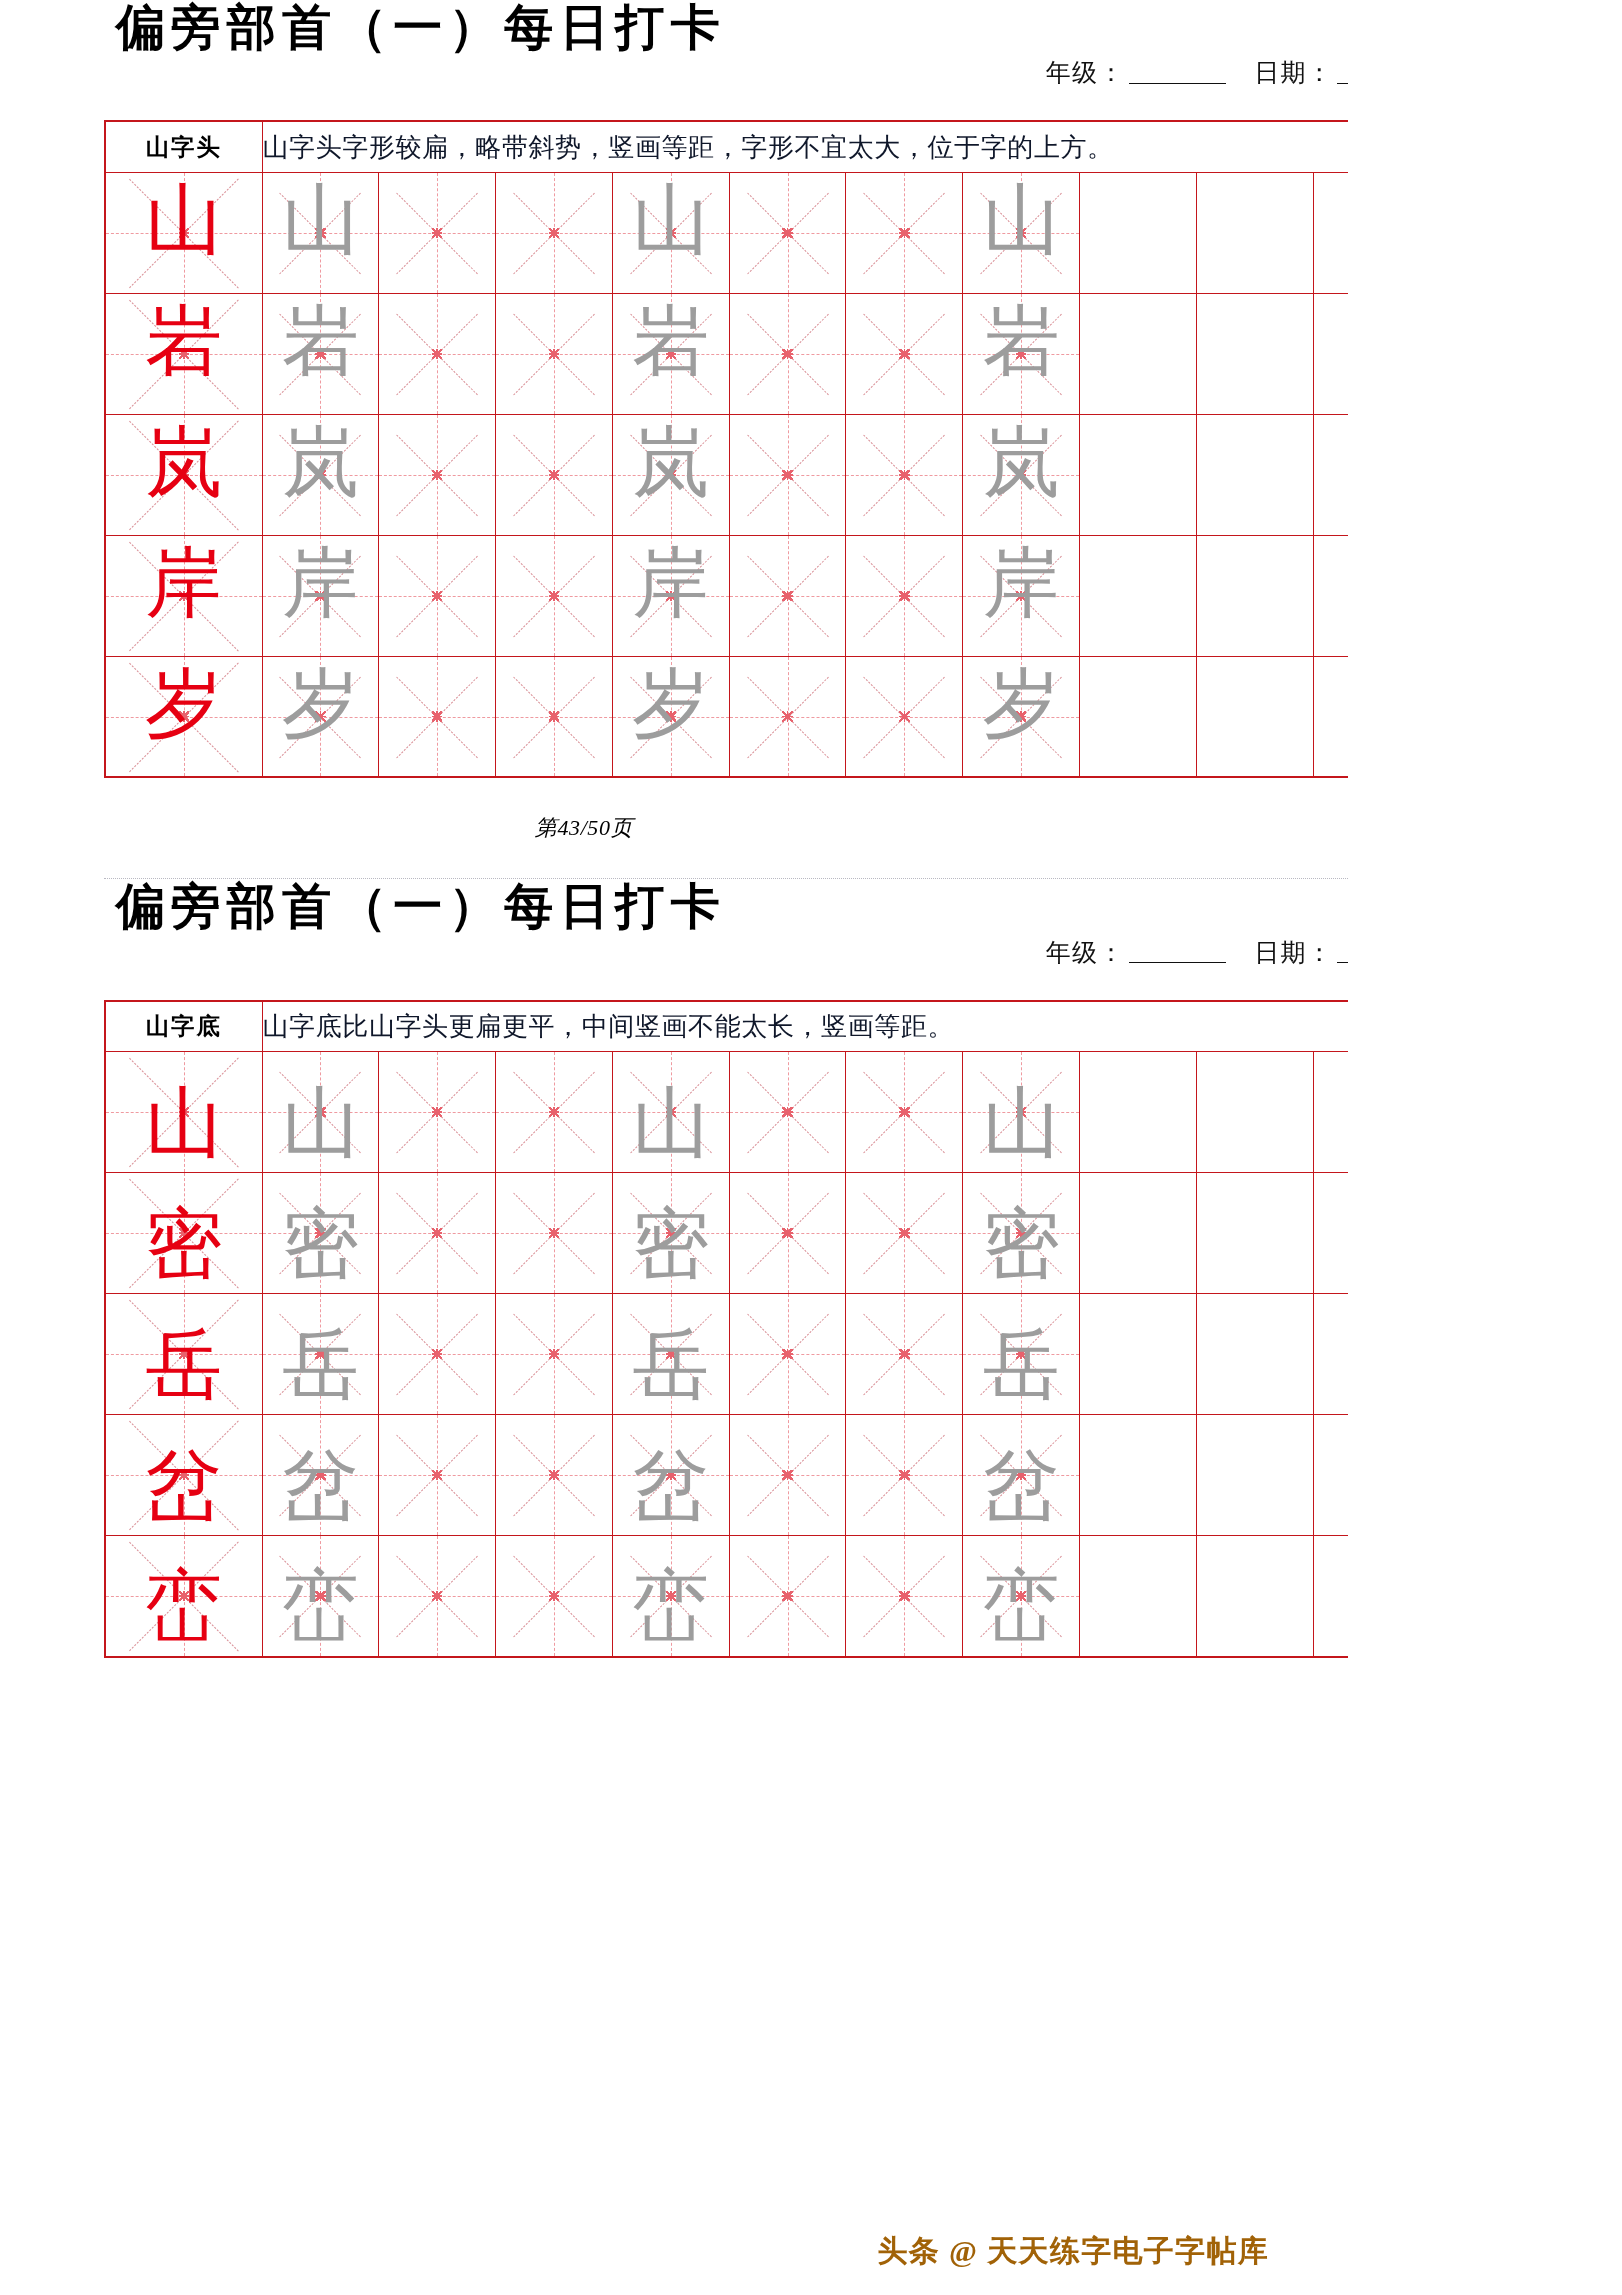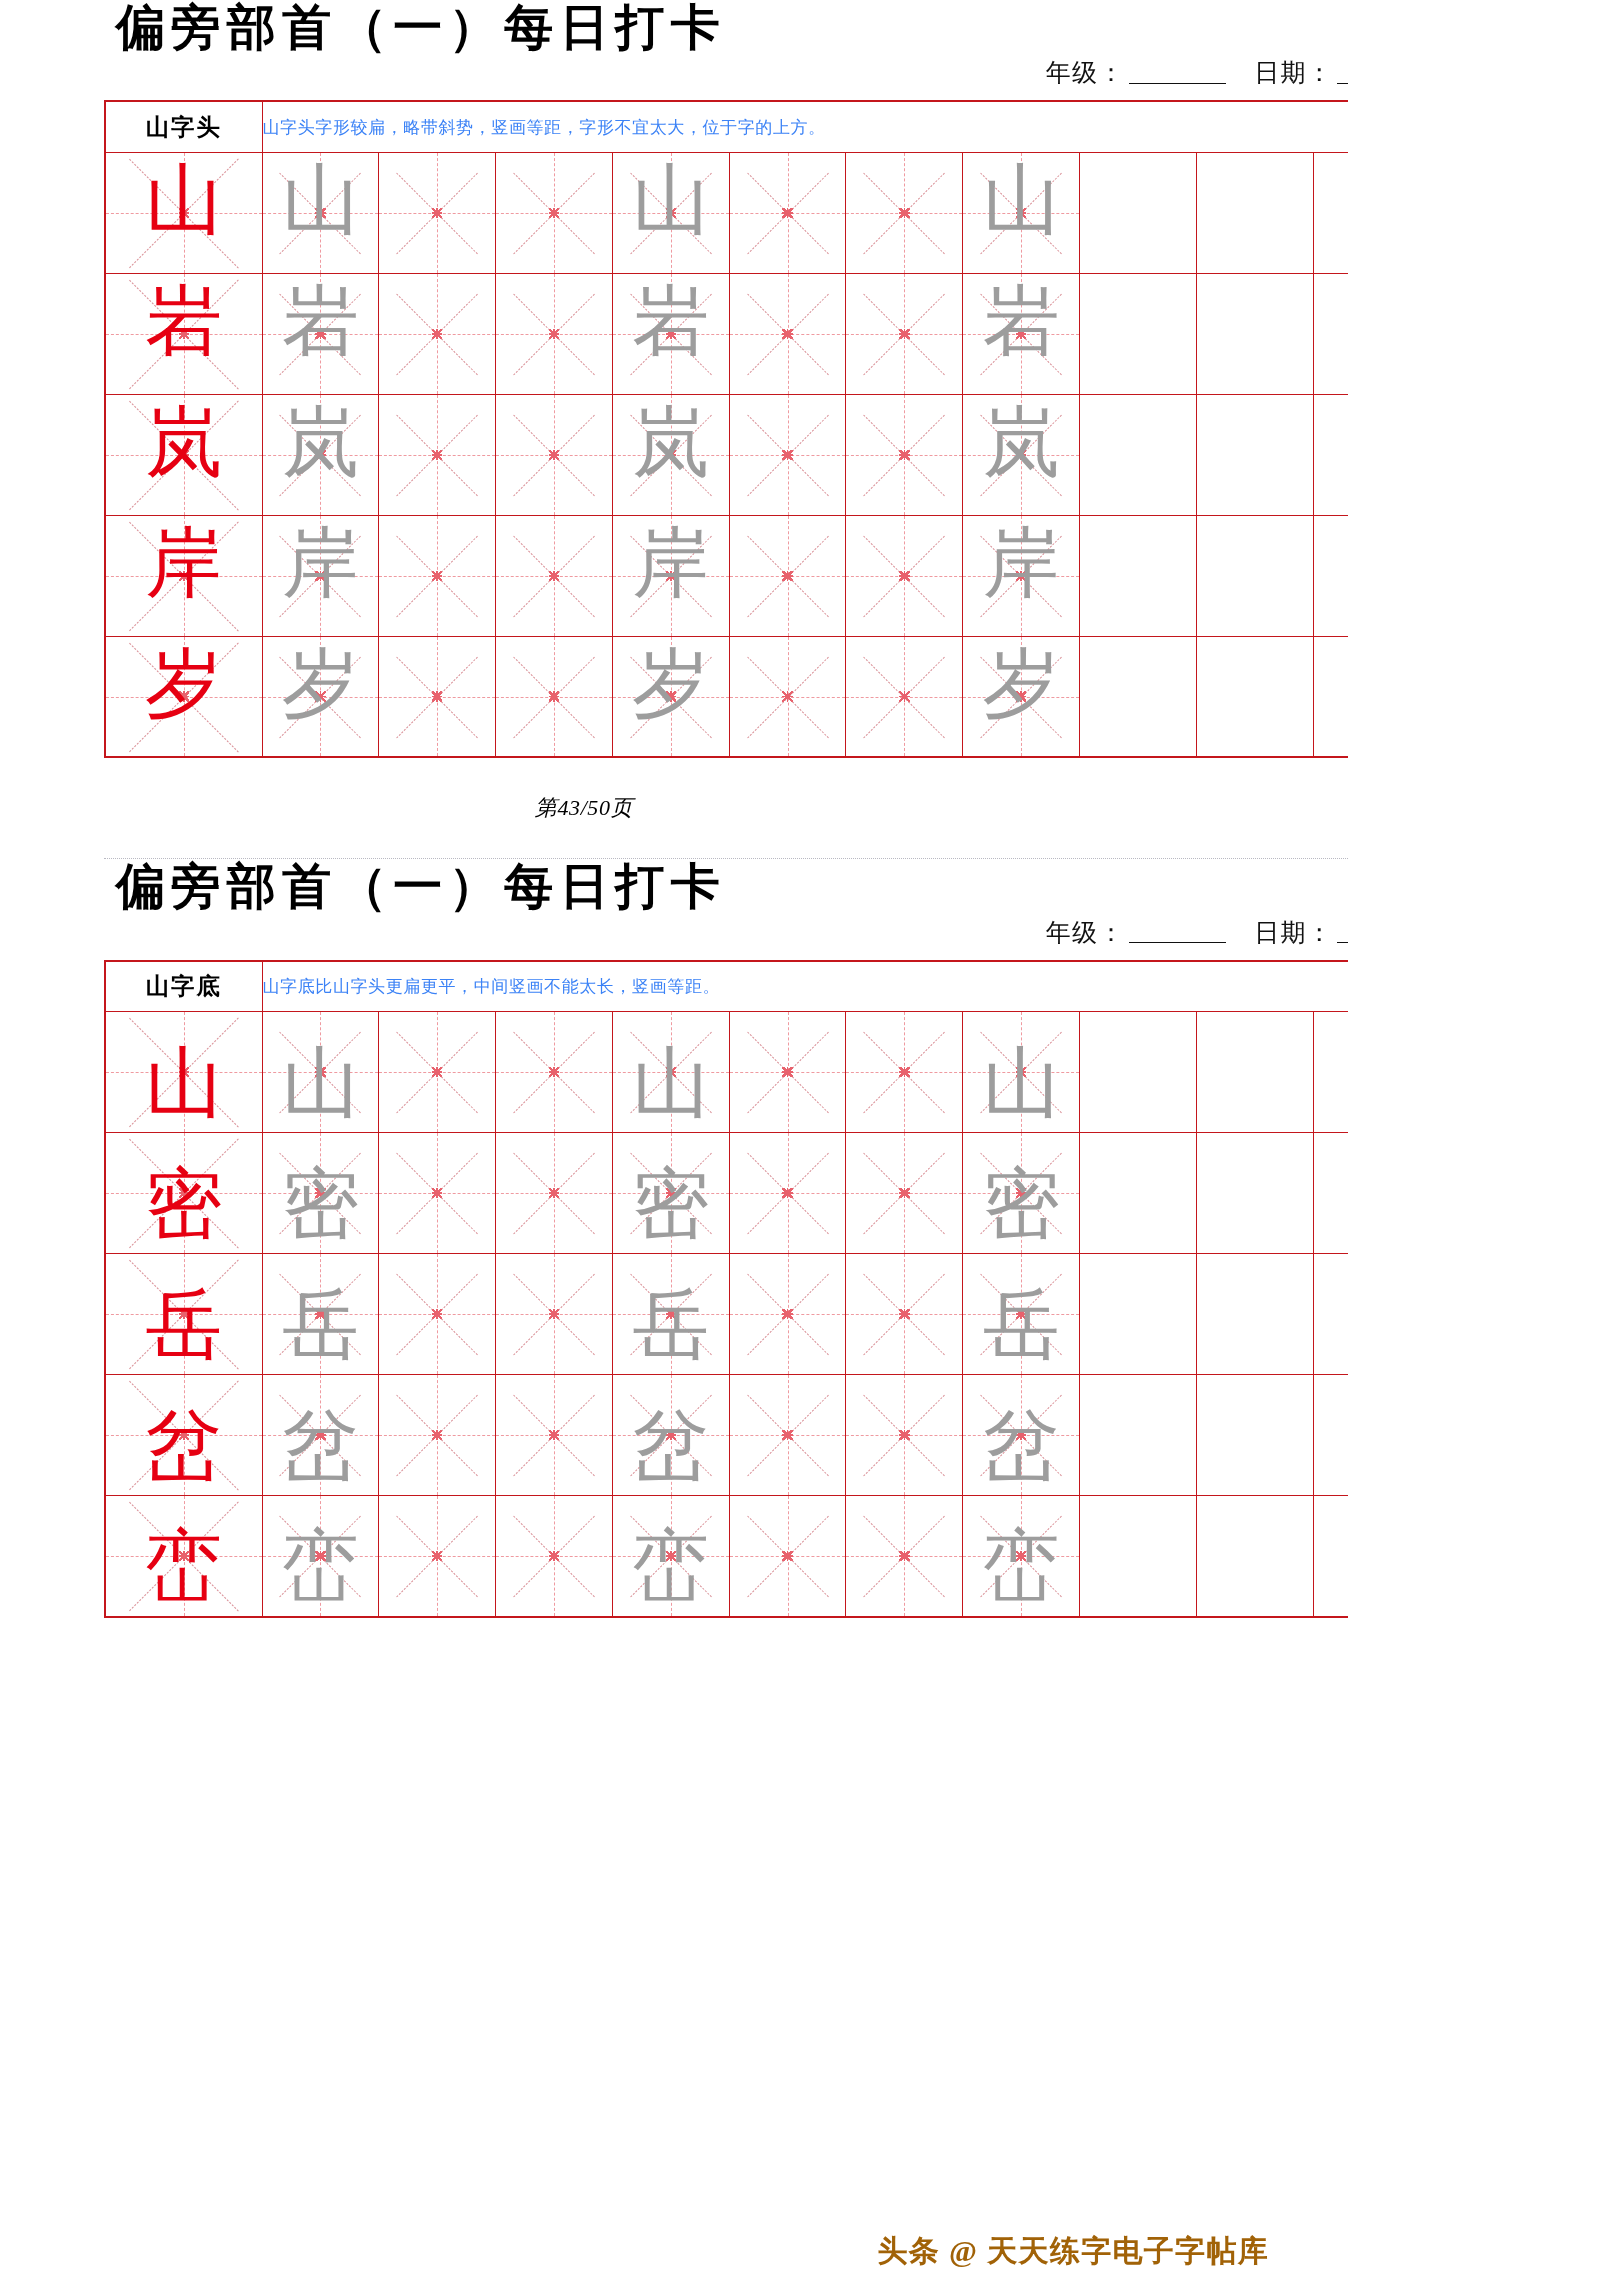--- a/index.html
+++ b/index.html
@@ -54,41 +54,41 @@
     border-bottom: 1.9px solid #111;
     height: 22px;
   }
 
   
   .practice-table {
     border-collapse: collapse;
     table-layout: fixed;
     width: 1327px;
     border: 2.6px solid #c4161c;
-    margin-top: 11px;
+    margin-top: 31px;
   }
   .practice-table td { border: 1.9px solid #c4161c; padding: 0; }
 
   .radical-name-cell {
     width: 157px;
     height: 51px;
     text-align: center;
     vertical-align: middle;
     font-size: 23.4px;
     font-weight: 700;
     letter-spacing: 1.9px;
     color: #000;
   }
   .radical-desc-cell {
     height: 51px;
     vertical-align: middle;
     padding-left: 11.7px;
-    font-size: 17px;
+    font-size: 26px;
     letter-spacing: 0.6px;
-    color: #3b82f6;
+    color: #0f172a;
     white-space: nowrap;
   }
 
   
   .cell {
     width: 121px;
     height: 121px;
     position: relative;
     vertical-align: middle;
   }

